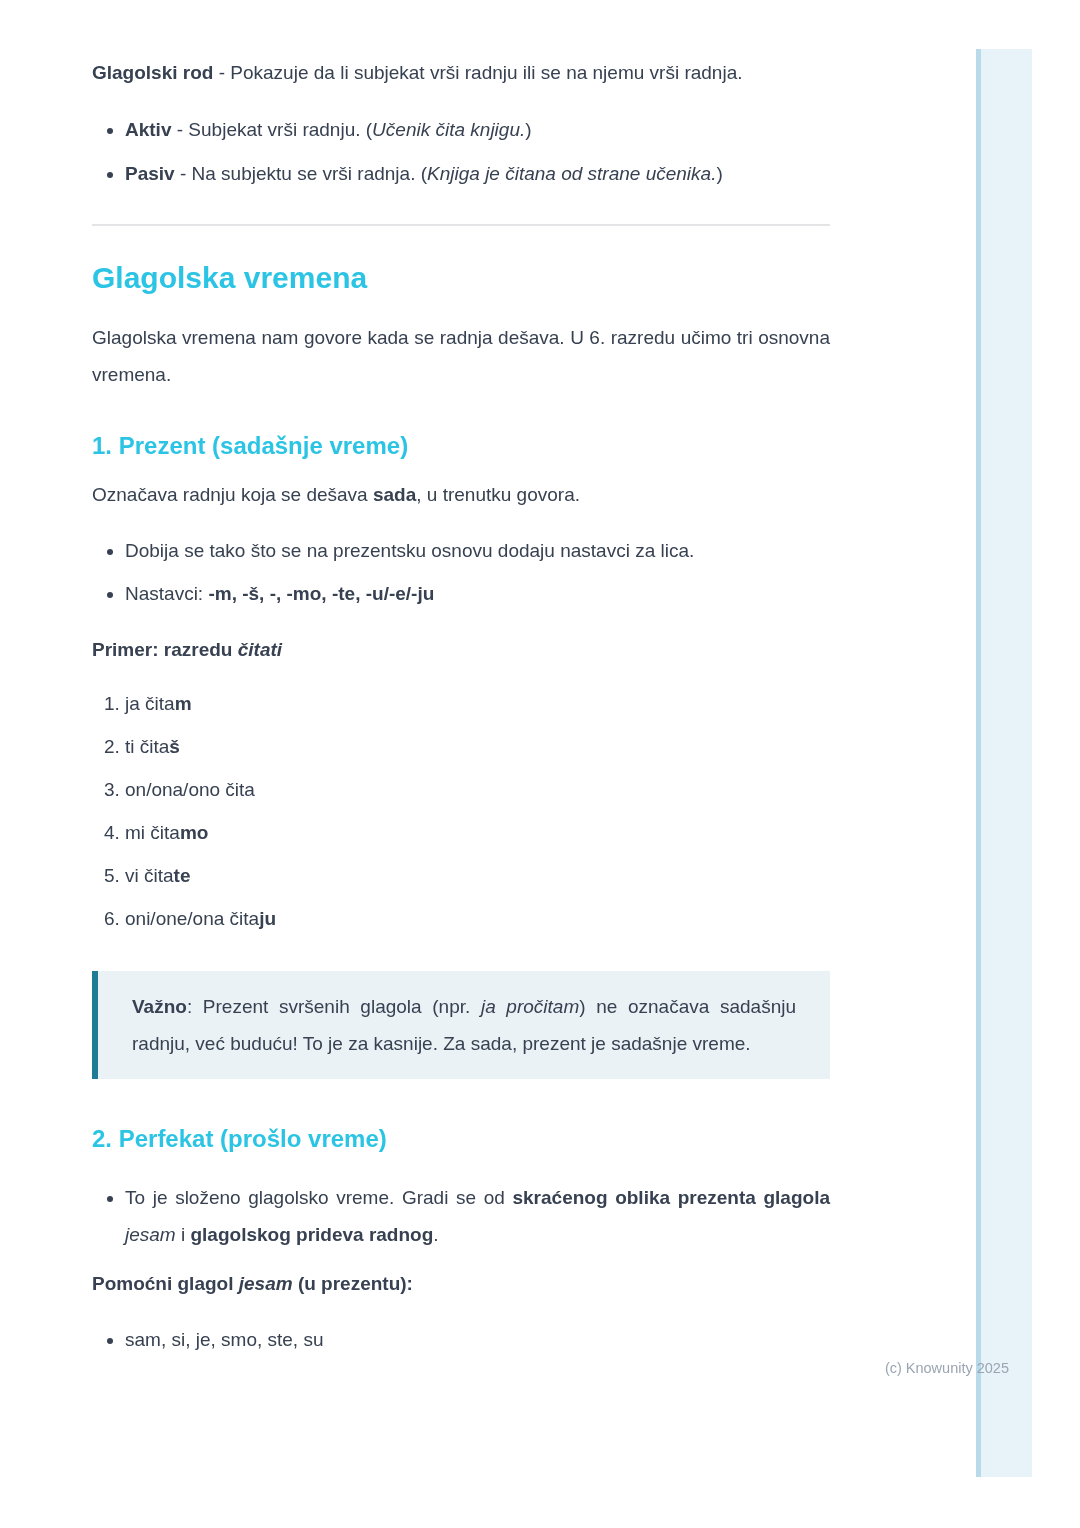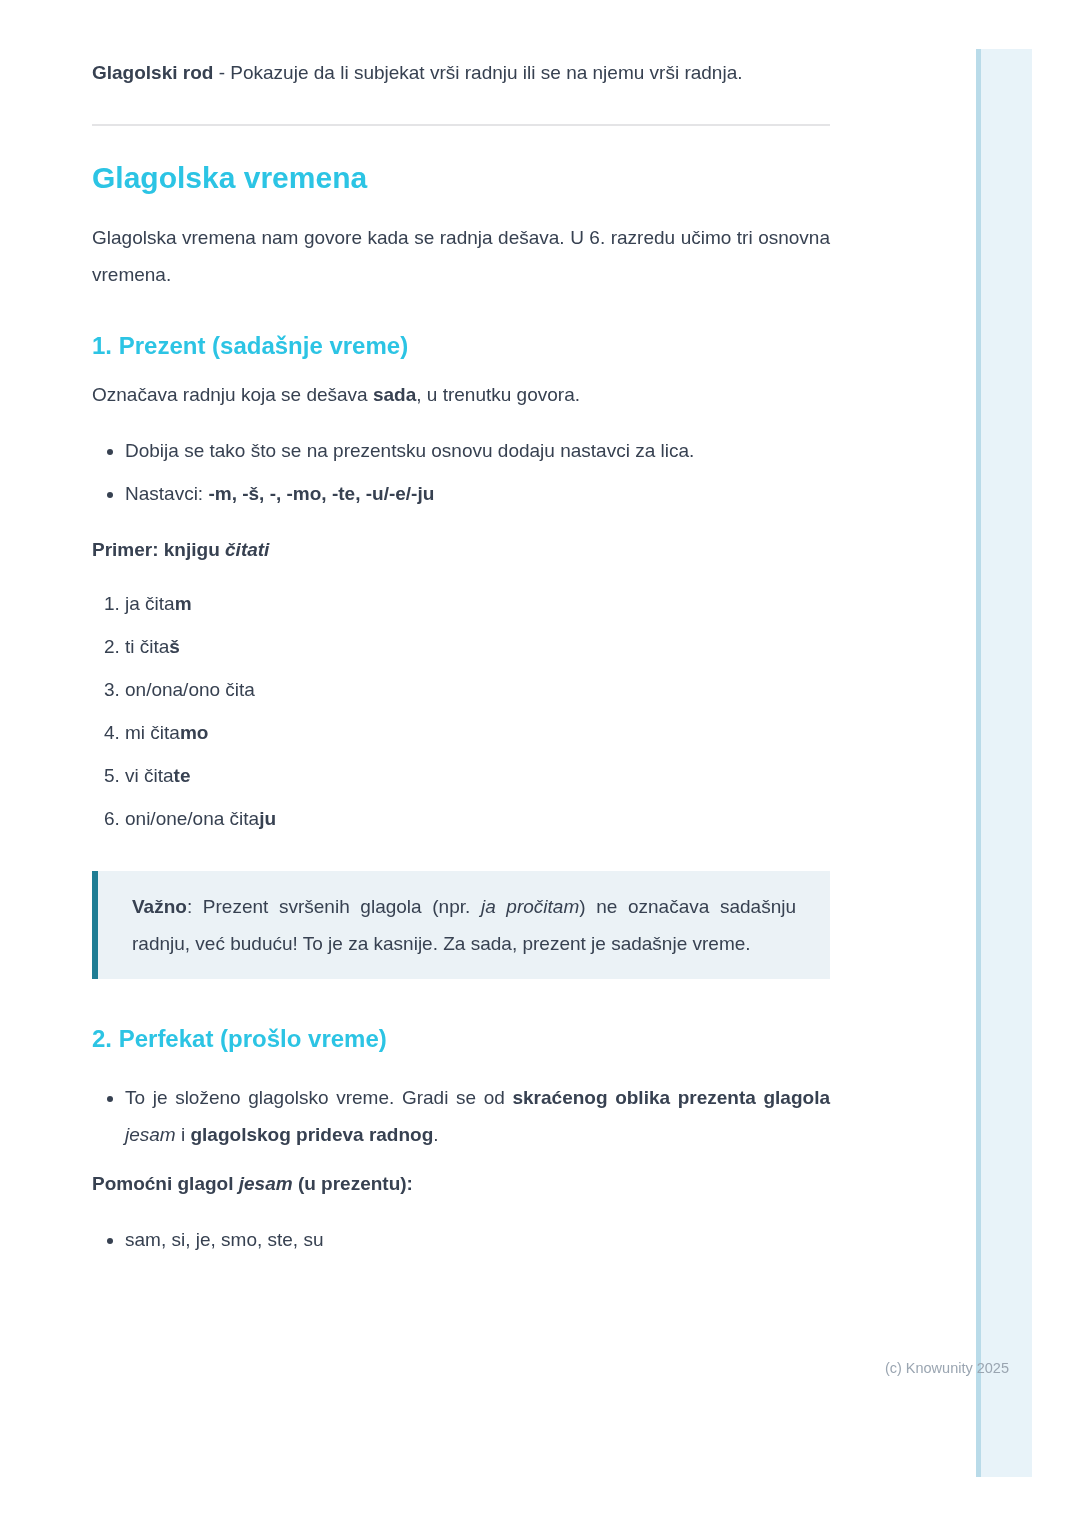--- a/index.html
+++ b/index.html
@@ -95,37 +95,41 @@
 <body>
 
 <div class="page">
 
   <div class="side-strip"></div>
 
   <div class="content">
 
     <p class="intro"><span class="b">Glagolski rod</span><span> - Pokazuje da li subjekat vrši radnju ili se na njemu vrši radnja.</span></p>
 
+    <ul class="roles">
+      <li><span class="b">Aktiv</span><span> - Subjekat vrši radnju. (</span><span class="i">Učenik čita knjigu.</span><span>)</span></li>
+      <li><span class="b">Pasiv</span><span> - Na subjektu se vrši radnja. (</span><span class="i">Knjiga je čitana od strane učenika.</span><span>)</span></li>
+    </ul>
 
     <hr class="divider">
 
     <h1 class="section-title">Glagolska vremena</h1>
 
     <p class="lead">Glagolska vremena nam govore kada se radnja dešava. U 6. razredu učimo tri osnovna vremena.</p>
 
     <h2 class="sub-title prezent-title">1. Prezent (sadašnje vreme)</h2>
 
     <p class="prezent-intro"><span>Označava radnju koja se dešava </span><span class="b">sada</span><span>, u trenutku govora.</span></p>
 
     <ul class="prezent-points">
       <li><span>Dobija se tako što se na prezentsku osnovu dodaju nastavci za lica.</span></li>
       <li><span>Nastavci: </span><span class="b">-m, -š, -, -mo, -te, -u/-e/-ju</span></li>
     </ul>
 
-    <p class="primer-label"><span class="b">Primer: knjigu </span><span class="b i">čitati</span></p>
+    <p class="primer-label"><span class="b">Primer: razredu </span><span class="b i">čitati</span></p>
 
     <ol class="conjugation">
       <li><span>ja čita</span><span class="b">m</span></li>
       <li><span>ti čita</span><span class="b">š</span></li>
       <li><span>on/ona/ono čita</span></li>
       <li><span>mi čita</span><span class="b">mo</span></li>
       <li><span>vi čita</span><span class="b">te</span></li>
       <li><span>oni/one/ona čita</span><span class="b">ju</span></li>
     </ol>
 

